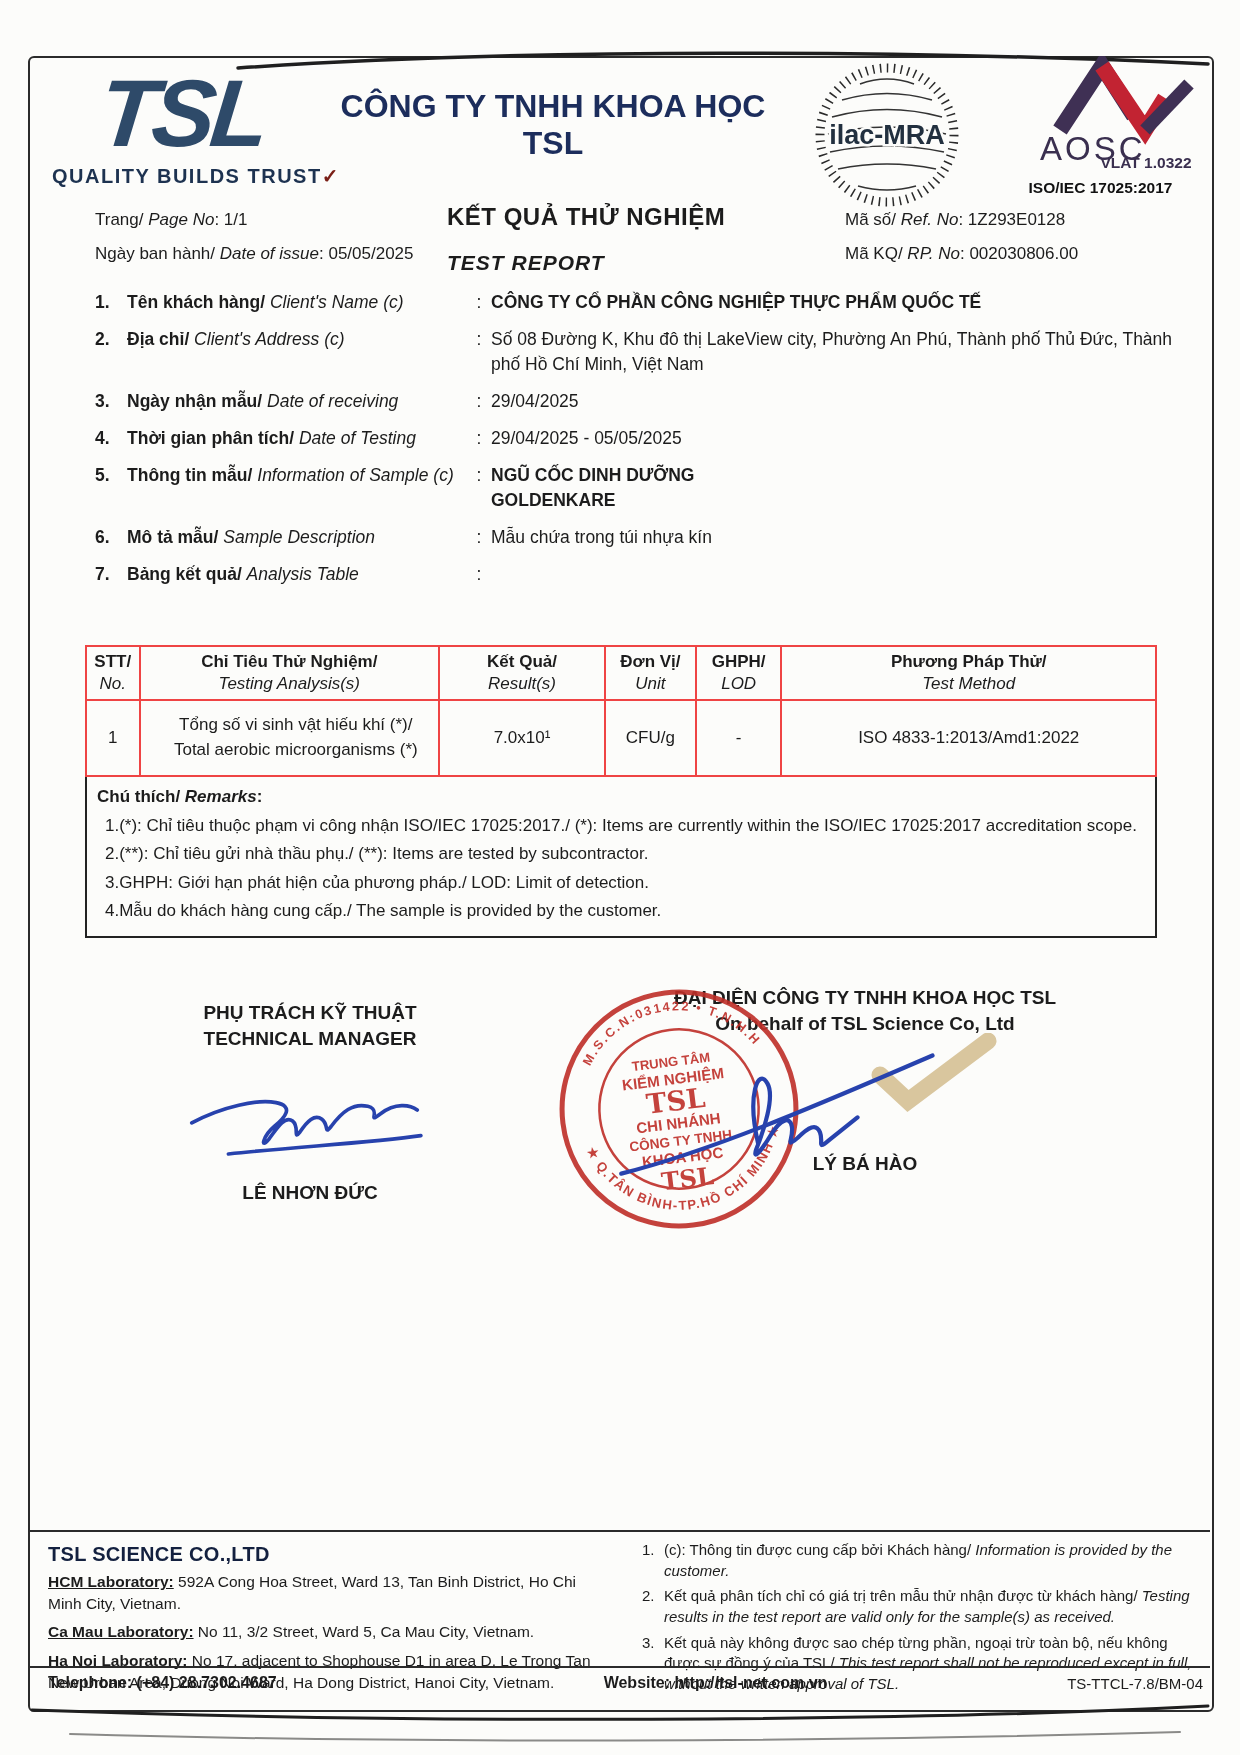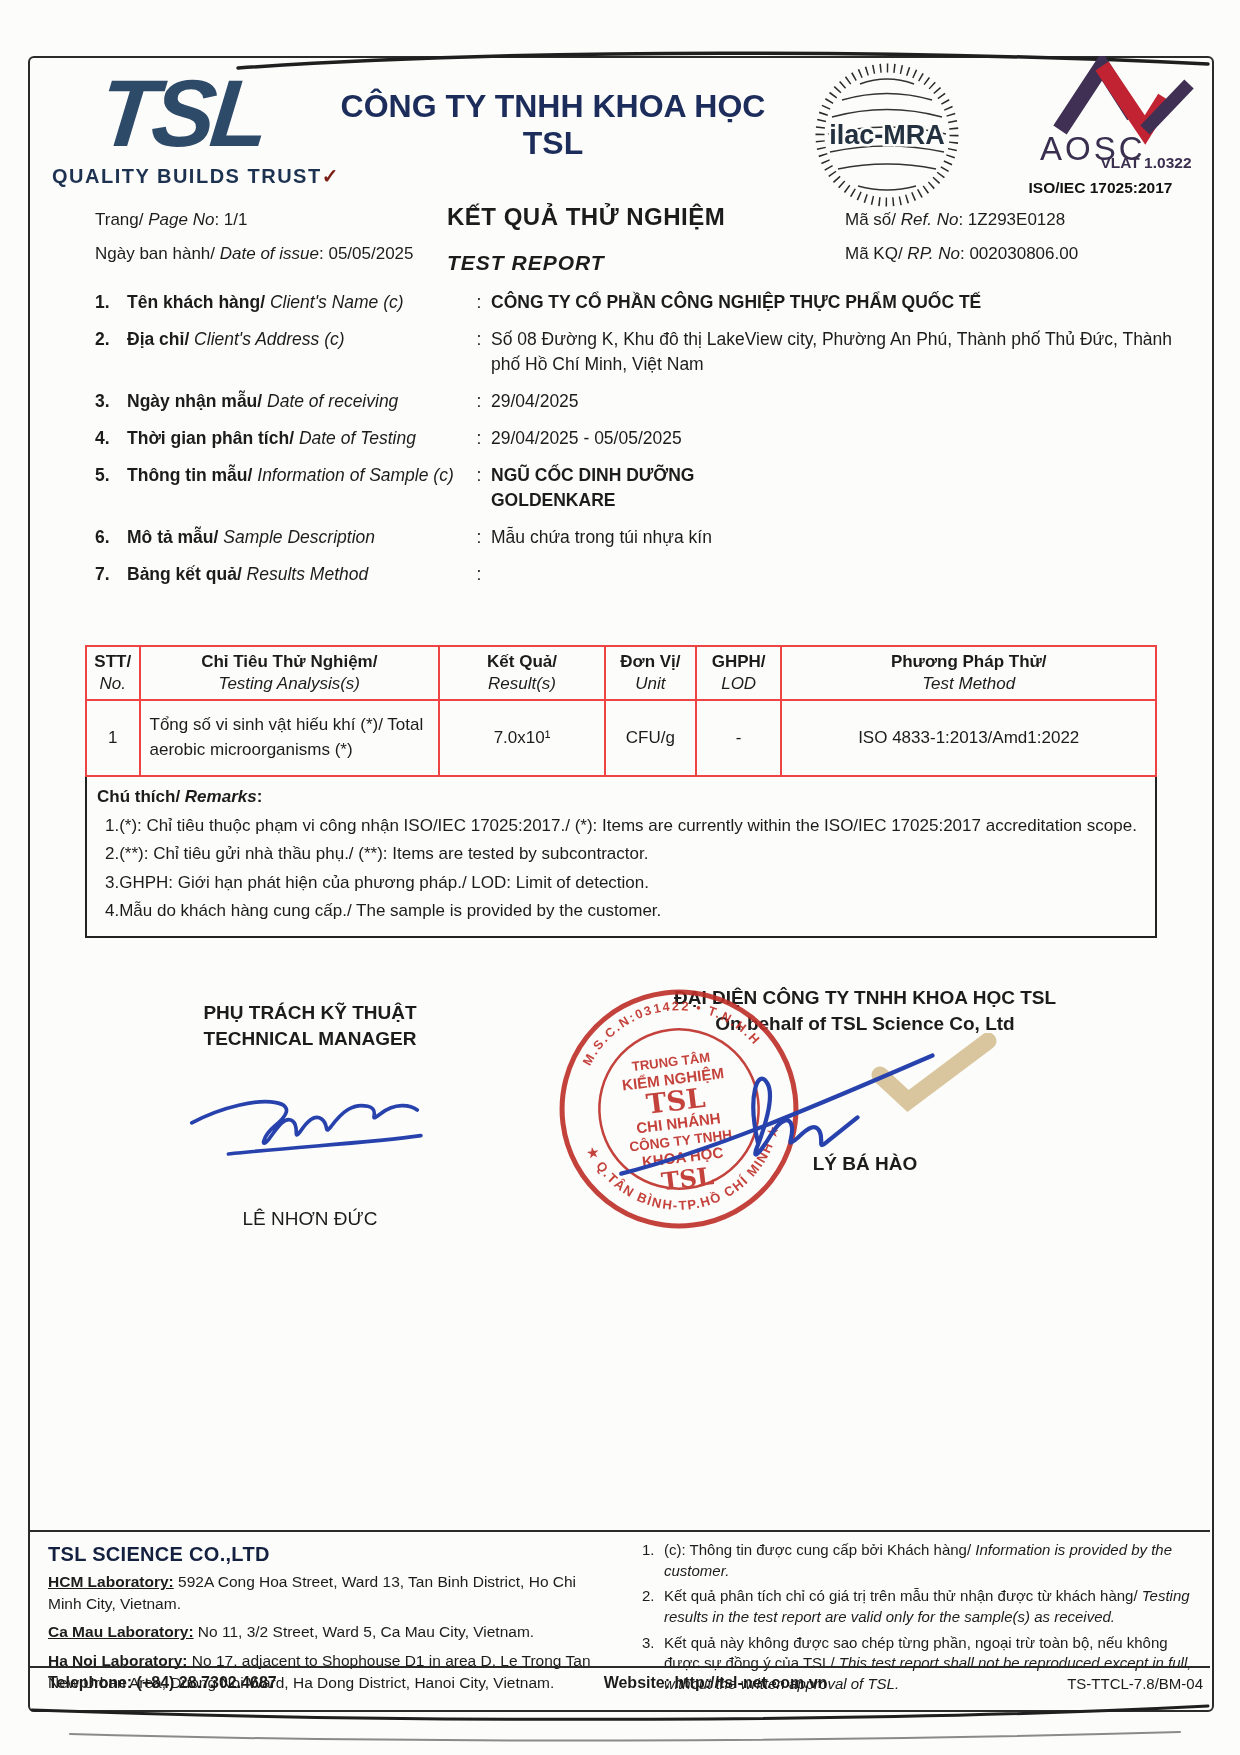--- a/index.html
+++ b/index.html
@@ -48,36 +48,36 @@
   .f-colon { width:24px; text-align:center; flex:none; }
   .f-value { flex:1; }
   .f-value.bold { font-weight:bold; }
 
   
   .results { position:absolute; top:645px; left:85px; width:1072px; }
   table.res { width:100%; border-collapse:collapse; font-size:17px; }
   table.res th, table.res td { border:2px solid #ef4444; padding:5px 6px; text-align:center; vertical-align:middle; }
   table.res th .vn { font-weight:bold; display:block; }
   table.res th .en { font-style:italic; font-weight:normal; display:block; margin-top:2px; }
-  table.res td.analysis { text-align:left; padding-left:9px; line-height:1.45; }
+  table.res td.analysis { text-align:center; padding-left:19px; line-height:1.45; }
   table.res td { height:64px; }
   .remarks {
     border:2px solid #222; border-top:none; margin-top:0;
     padding:7px 12px 12px 10px; font-size:17px; line-height:1.5;
   }
   .remarks .r-title { font-weight:bold; }
   .remarks .r-title .en { font-style:italic; }
   .remarks .r-line { margin-left:8px; margin-top:3px; }
 
   
   .signatures { position:absolute; top:985px; left:0; width:1240px; height:260px; }
   .sig-left { position:absolute; left:105px; top:15px; width:410px; text-align:center; }
   .sig-title { font-size:19px; font-weight:bold; line-height:26px; }
   .sig-left svg { margin-top:14px; }
-  .sig-left .sig-name { margin-top:28px; font-size:19px; font-weight:normal; }
+  .sig-left .sig-name { margin-top:2px; font-size:19px; font-weight:bold; }
   .sig-right { position:absolute; left:565px; top:0; width:600px; }
   .sig-right .sig-title { text-align:center; }
   .stamp { position:absolute; left:-12px; top:-2px; opacity:0.9; }
   .sig-right .handsig { position:absolute; left:30px; top:48px; }
   .tan-check { position:absolute; left:305px; top:48px; }
   .sig-right .sig-name { position:absolute; left:150px; top:168px; width:300px; text-align:center; font-size:19px; font-weight:bold; }
 
   
   .footer-sep1 { position:absolute; left:28px; top:1530px; width:1182px; border-top:2px solid #2b2b2b; }
   .footer-sep2 { position:absolute; left:28px; top:1666px; width:1182px; border-top:2px solid #2b2b2b; }
@@ -187,21 +187,21 @@
         </span>
     </div>
     <div class="field-row">
       <span class="f-no">6.</span>
       <span class="f-label"><span class="vn">Mô tả mẫu/ </span><span class="it">Sample Description</span></span>
       <span class="f-colon">:</span>
       <span class="f-value">Mẫu chứa trong túi nhựa kín</span>
     </div>
     <div class="field-row">
       <span class="f-no">7.</span>
-      <span class="f-label"><span class="vn">Bảng kết quả/ </span><span class="it">Results Method</span></span>
+      <span class="f-label"><span class="vn">Bảng kết quả/ </span><span class="it">Analysis Table</span></span>
       <span class="f-colon">:</span>
       <span class="f-value"></span>
     </div>
   </div>
 
   <div class="results">
     <table class="res">
       <colgroup>
         <col style="width:5%">
           <col style="width:28%">

